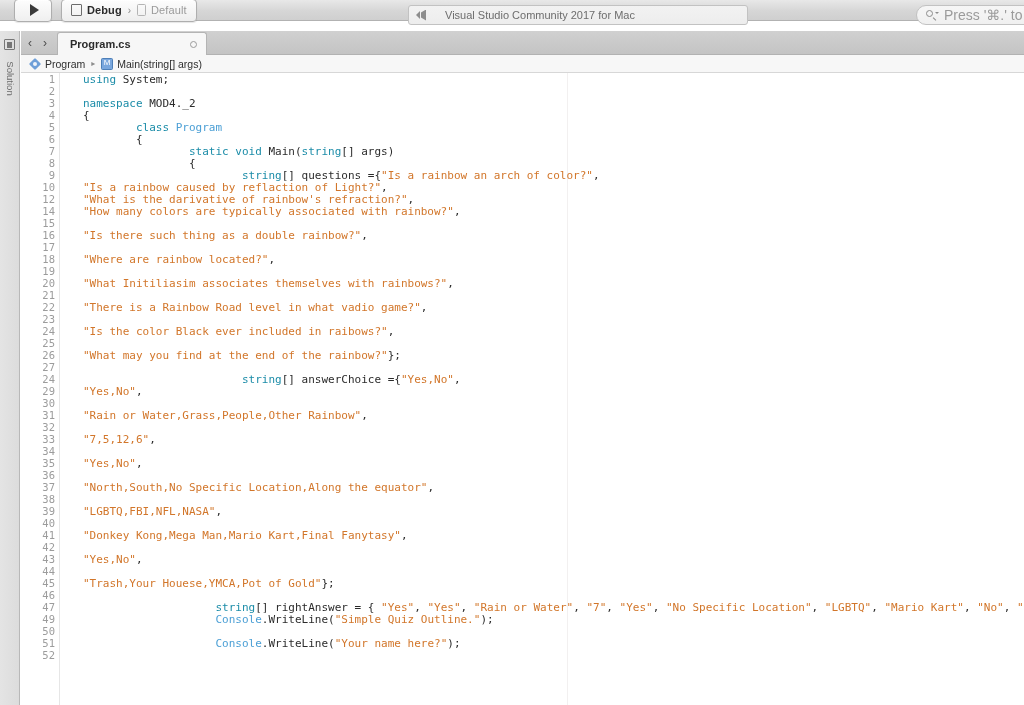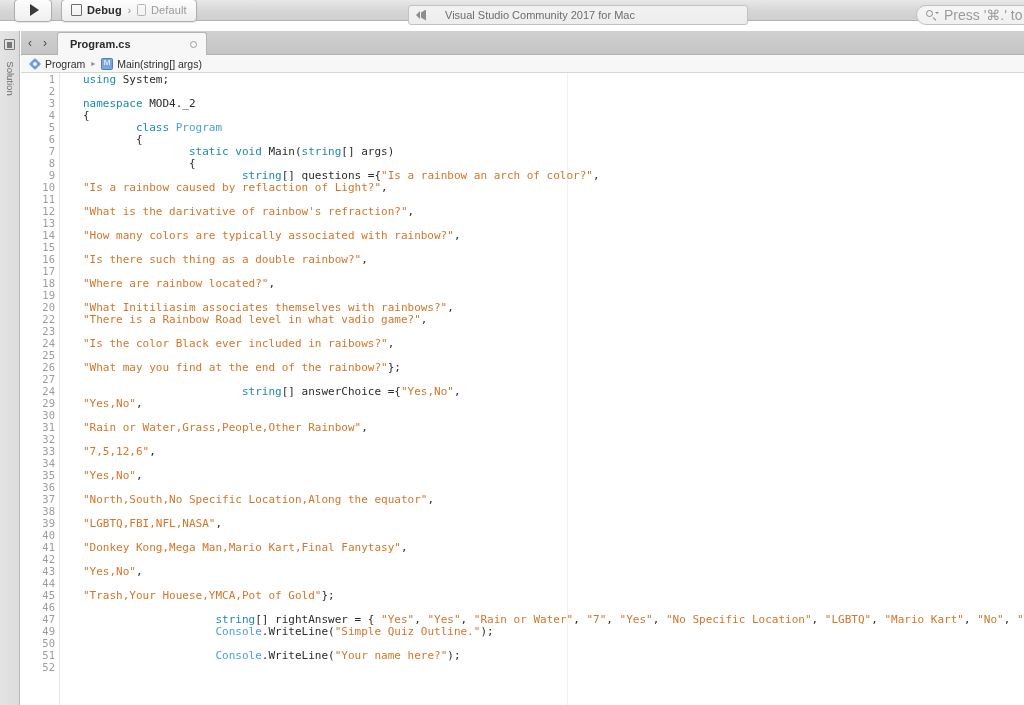--- a/index.html
+++ b/index.html
@@ -449,30 +449,29 @@
       <div class="line"><span class="ln">1</span><span class="src"><span class="kw">using </span><span class="pln">System;</span></span></div>
       <div class="line"><span class="ln">2</span><span class="src"></span></div>
       <div class="line"><span class="ln">3</span><span class="src"><span class="kw">namespace </span><span class="pln">MOD4._2</span></span></div>
       <div class="line"><span class="ln">4</span><span class="src"><span class="pln">{</span></span></div>
       <div class="line"><span class="ln">5</span><span class="src">        <span class="kw">class </span><span class="cls">Program</span></span></div>
       <div class="line"><span class="ln">6</span><span class="src">        <span class="pln">{</span></span></div>
       <div class="line"><span class="ln">7</span><span class="src">                <span class="kw">static void </span><span class="pln">Main(</span><span class="typ">string</span><span class="pln">[] args)</span></span></div>
       <div class="line"><span class="ln">8</span><span class="src">                <span class="pln">{</span></span></div>
       <div class="line"><span class="ln">9</span><span class="src">                        <span class="typ">string</span><span class="pln">[] questions ={</span><span class="str">"Is a rainbow an arch of color?"</span><span class="pln">,</span></span></div>
       <div class="line"><span class="ln">10</span><span class="src"><span class="str">"Is a rainbow caused by reflaction of Light?"</span><span class="pln">,</span></span></div>
-      <div class="line"><span class="ln">11</span><span class="src"></span></div>
       <div class="line"><span class="ln">12</span><span class="src"><span class="str">"What is the darivative of rainbow's refraction?"</span><span class="pln">,</span></span></div>
-      <div class="line"><span class="ln">13</span><span class="src"></span></div>
       <div class="line"><span class="ln">14</span><span class="src"><span class="str">"How many colors are typically associated with rainbow?"</span><span class="pln">,</span></span></div>
       <div class="line"><span class="ln">15</span><span class="src"></span></div>
       <div class="line"><span class="ln">16</span><span class="src"><span class="str">"Is there such thing as a double rainbow?"</span><span class="pln">,</span></span></div>
       <div class="line"><span class="ln">17</span><span class="src"></span></div>
       <div class="line"><span class="ln">18</span><span class="src"><span class="str">"Where are rainbow located?"</span><span class="pln">,</span></span></div>
       <div class="line"><span class="ln">19</span><span class="src"></span></div>
       <div class="line"><span class="ln">20</span><span class="src"><span class="str">"What Initiliasim associates themselves with rainbows?"</span><span class="pln">,</span></span></div>
+      <div class="line"><span class="ln">21</span><span class="src"></span></div>
       <div class="line"><span class="ln">22</span><span class="src"><span class="str">"There is a Rainbow Road level in what vadio game?"</span><span class="pln">,</span></span></div>
       <div class="line"><span class="ln">23</span><span class="src"></span></div>
       <div class="line"><span class="ln">24</span><span class="src"><span class="str">"Is the color Black ever included in raibows?"</span><span class="pln">,</span></span></div>
       <div class="line"><span class="ln">25</span><span class="src"></span></div>
       <div class="line"><span class="ln">26</span><span class="src"><span class="str">"What may you find at the end of the rainbow?"</span><span class="pln">};</span></span></div>
       <div class="line"><span class="ln">27</span><span class="src"></span></div>
       <div class="line"><span class="ln">24</span><span class="src">                        <span class="typ">string</span><span class="pln">[] answerChoice ={</span><span class="str">"Yes,No"</span><span class="pln">,</span></span></div>
       <div class="line"><span class="ln">29</span><span class="src"><span class="str">"Yes,No"</span><span class="pln">,</span></span></div>
       <div class="line"><span class="ln">30</span><span class="src"></span></div>
       <div class="line"><span class="ln">31</span><span class="src"><span class="str">"Rain or Water,Grass,People,Other Rainbow"</span><span class="pln">,</span></span></div>

